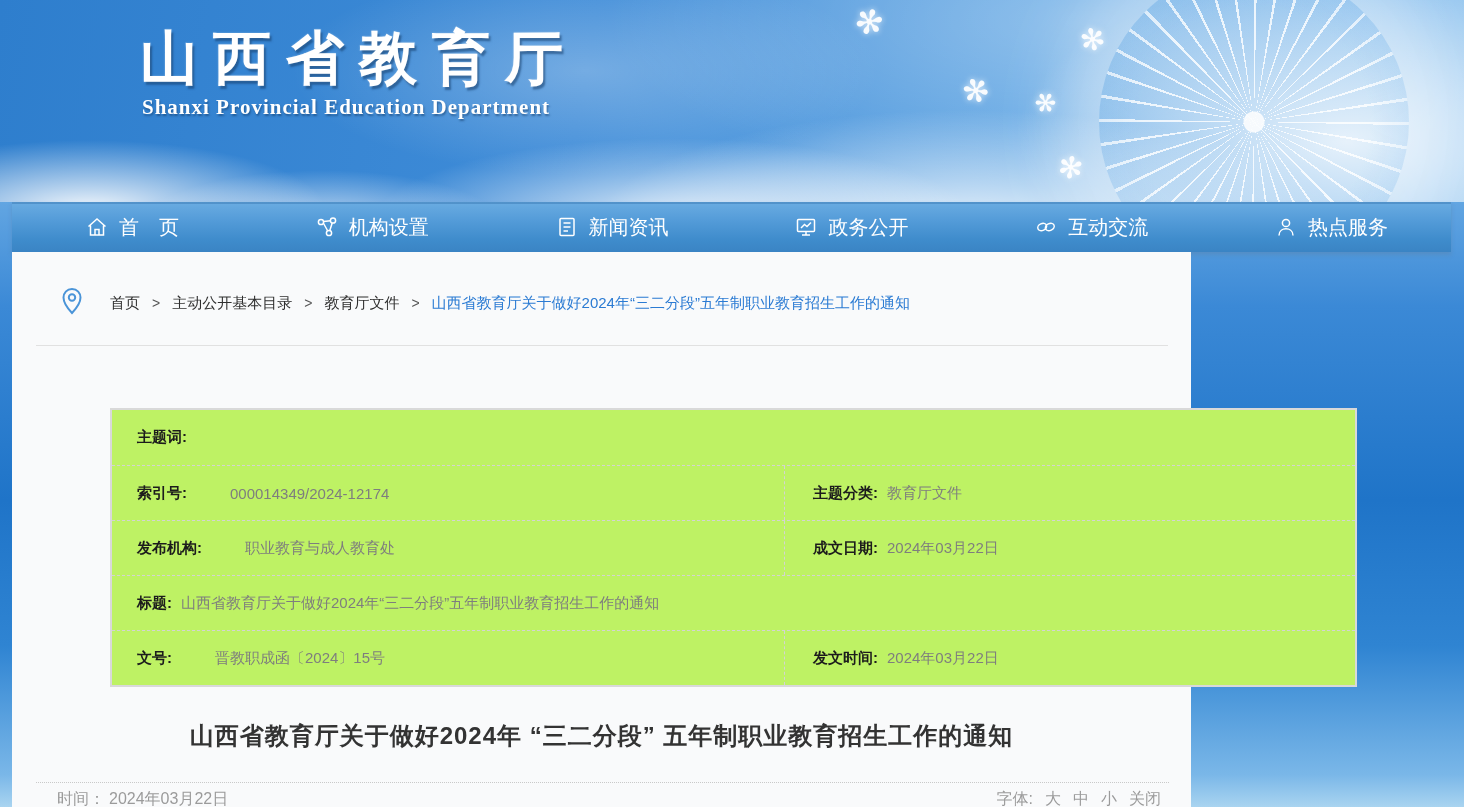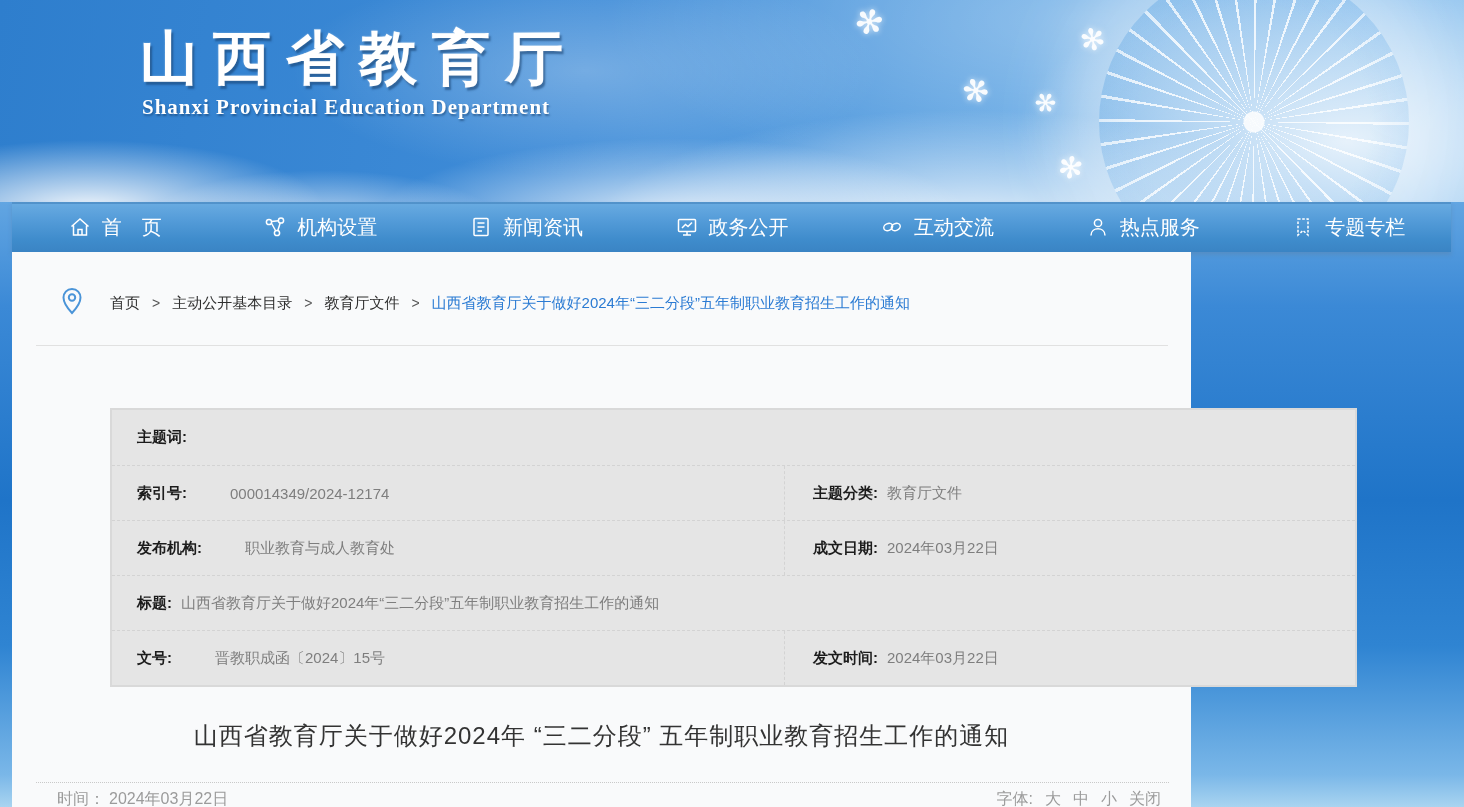--- a/index.html
+++ b/index.html
@@ -79,35 +79,35 @@
   .crumb-pin { display: inline-flex; margin-right: 26px; }
   .crumb-pin svg { width: 24px; height: 32px; stroke: #4a94d8; fill: none; stroke-width: 2; }
   .crumb-sep { margin: 0 12px; color: #555; font-size: 14px; }
   .crumb-item { color: #2f2f2f; cursor: pointer; }
   .crumb-current { color: #2b7bd3; cursor: pointer; }
   .rule { position: absolute; top: 93px; left: 24px; right: 23px; border-top: 1px solid #e1e1e1; }
 
   
   .doc-table {
     position: absolute; top: 156px; left: 98px; width: 1247px;
-    border: 2px solid #d9d9d9; background: #e5e5e5;
+    border: 2px solid #d9d9d9; background: #bef264;
   }
   .t-row { height: 55px; display: flex; align-items: stretch; }
   .t-row + .t-row { border-top: 1px dashed #d3d3d3; }
   .t-cell { display: flex; align-items: center; padding-left: 25px; font-size: 15px; }
   .t-cell-left { width: 672px; gap: 34px; }
   .t-cell-right { flex: 1; border-left: 1px dashed #d3d3d3; padding-left: 28px; }
   .t-cell-full { flex: 1; }
   .t-label { font-weight: bold; color: #1c1c1c; margin-right: 9px; white-space: nowrap; }
   .t-value { color: #7e7e7e; }
 
   
   .article-title {
     position: absolute; top: 468px; left: 0; width: 100%;
-    text-align: center; font-size: 24px; font-weight: normal; color: #333;
+    text-align: center; font-size: 24px; font-weight: bold; color: #333;
     letter-spacing: 1px; margin: 0;
   }
 
   
   .meta-bar {
     position: absolute; top: 530px; left: 24px; right: 22px;
     border-top: 1px dotted #c9c9c9;
     display: flex; justify-content: space-between; align-items: flex-start;
     padding: 6px 8px 0 21px; color: #9b9b9b; font-size: 16px;
   }
@@ -182,28 +182,20 @@
     </div>
     <div class="nav-item">
       <span class="ic">
         <svg viewBox="0 0 24 24">
             <circle cx="12" cy="8" r="3.6"></circle>
             <path d="M5 20.5 C5 15.5 9 13.8 12 13.8 C15 13.8 19 15.5 19 20.5"></path>
           </svg>
       </span>
       <span>热点服务</span>
     </div>
-    <div class="nav-item">
-      <span class="ic">
-        <svg viewBox="0 0 24 24">
-            <path d="M7 4 H17 V20 L12 15.5 L7 20 Z" stroke-dasharray="2.6 1.6"></path>
-          </svg>
-      </span>
-      <span>专题专栏</span>
-    </div>
   </div>
 
   <div class="content">
 
     <div class="breadcrumb">
       <span class="crumb-pin">
         <svg viewBox="0 0 24 32">
             <path d="M12 2 C6.8 2 3.5 6 3.5 10.5 C3.5 17 12 26 12 26 C12 26 20.5 17 20.5 10.5 C20.5 6 17.2 2 12 2 Z"></path>
             <circle cx="12" cy="10.5" r="3.2"></circle>
           </svg>

